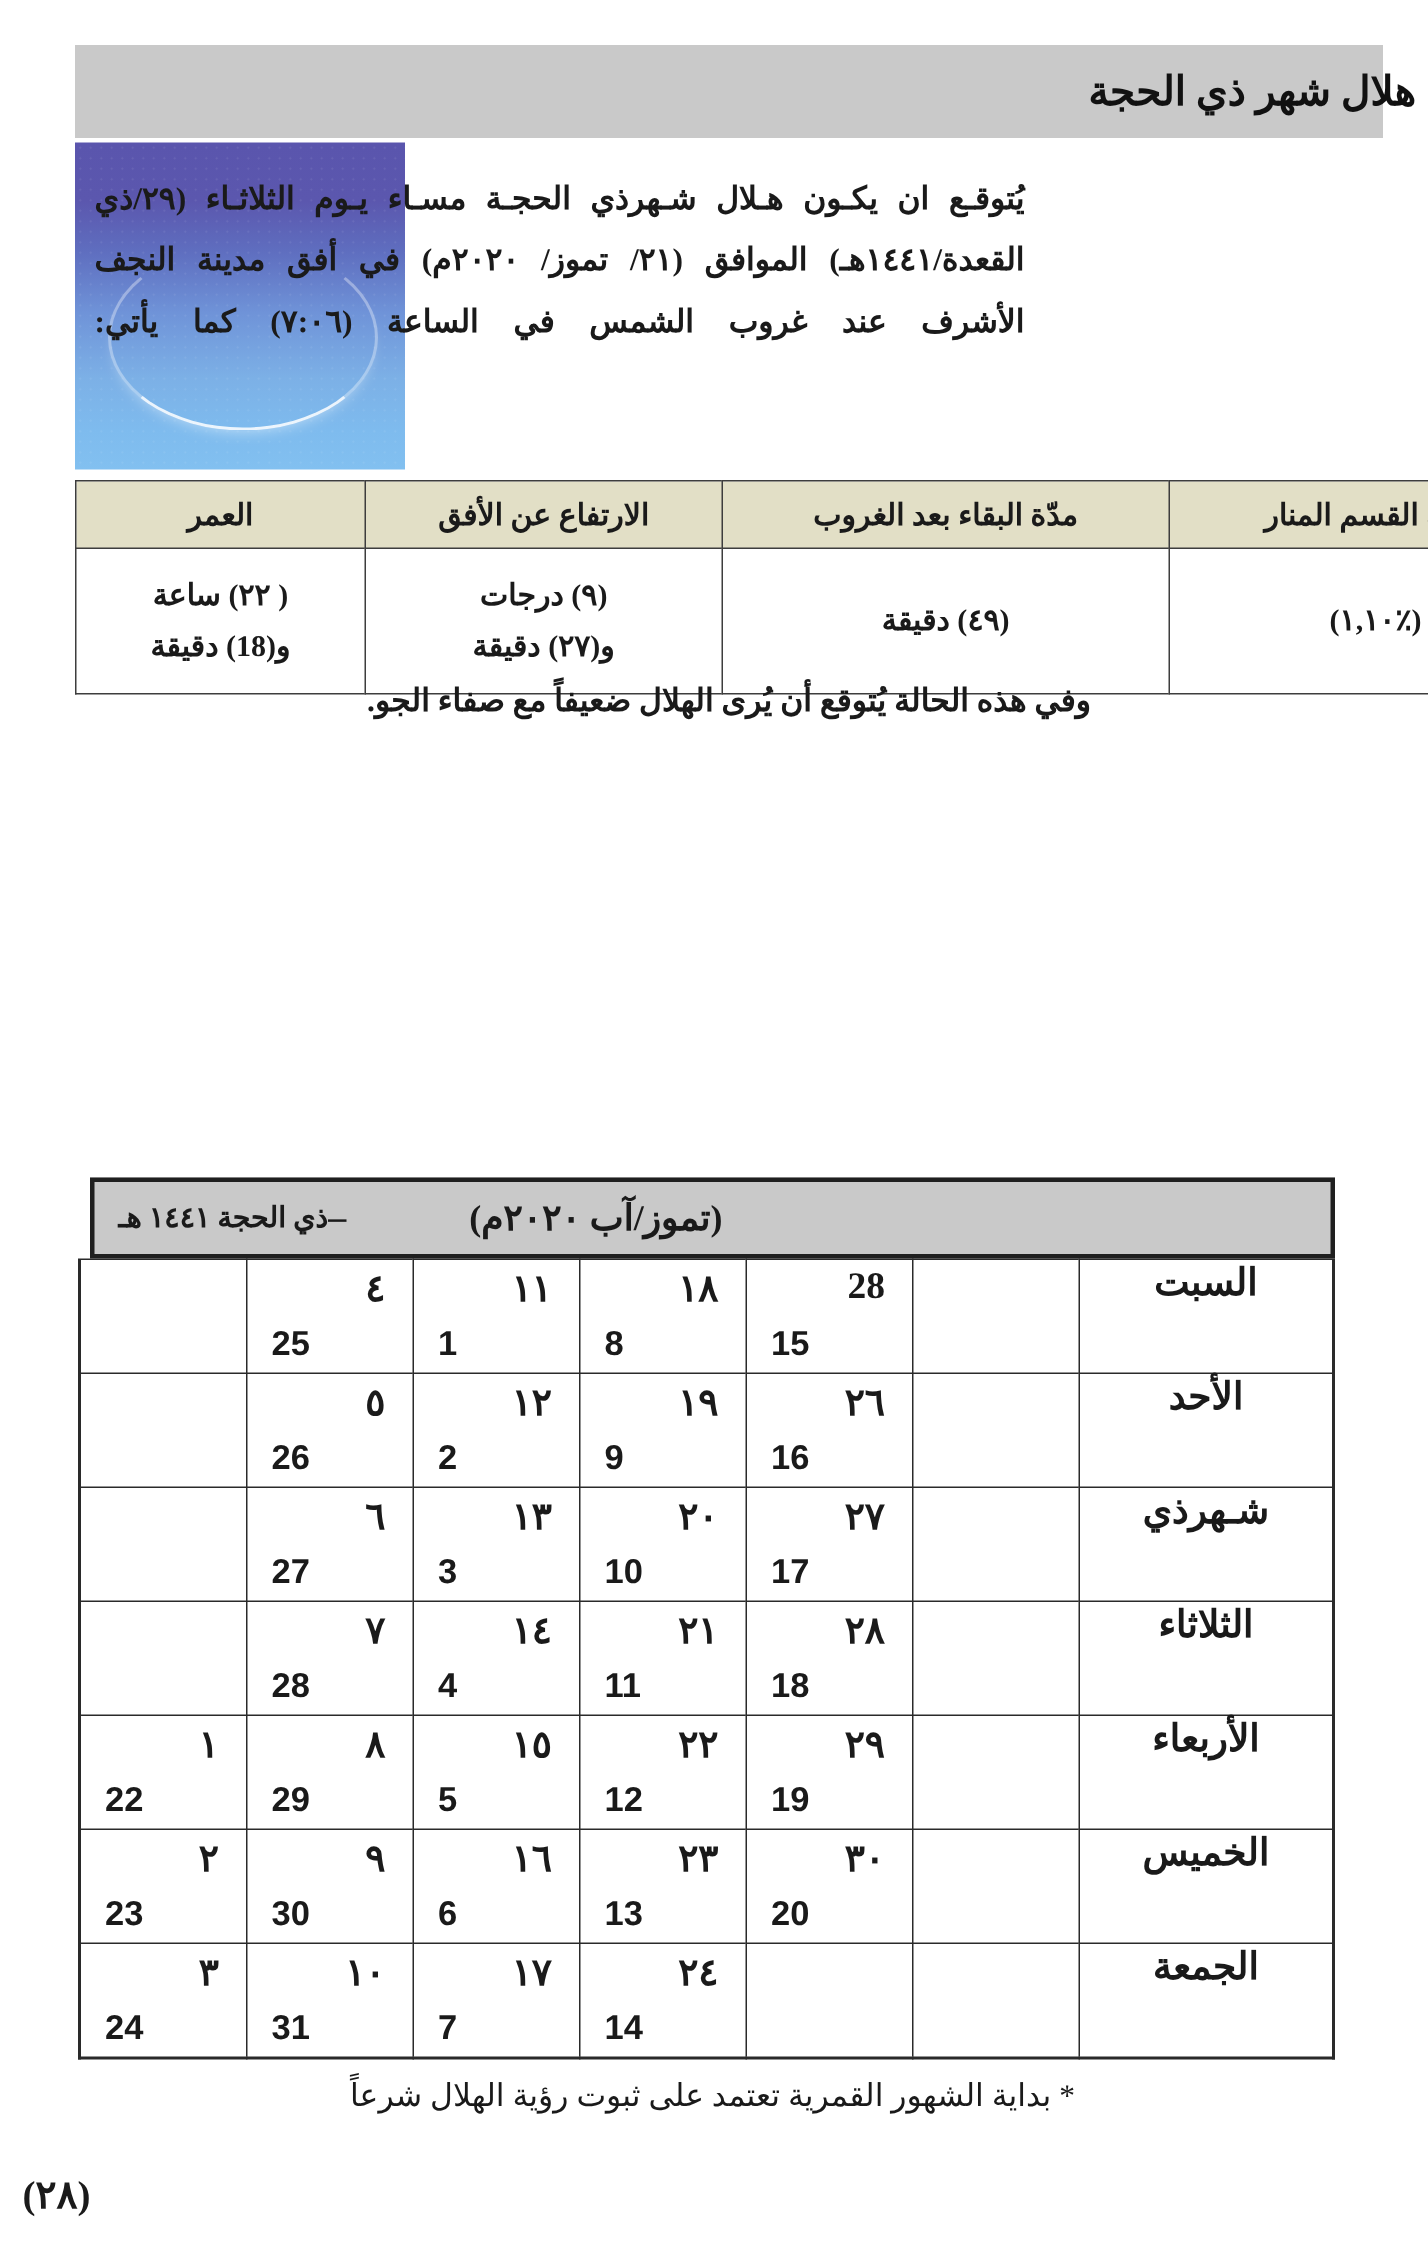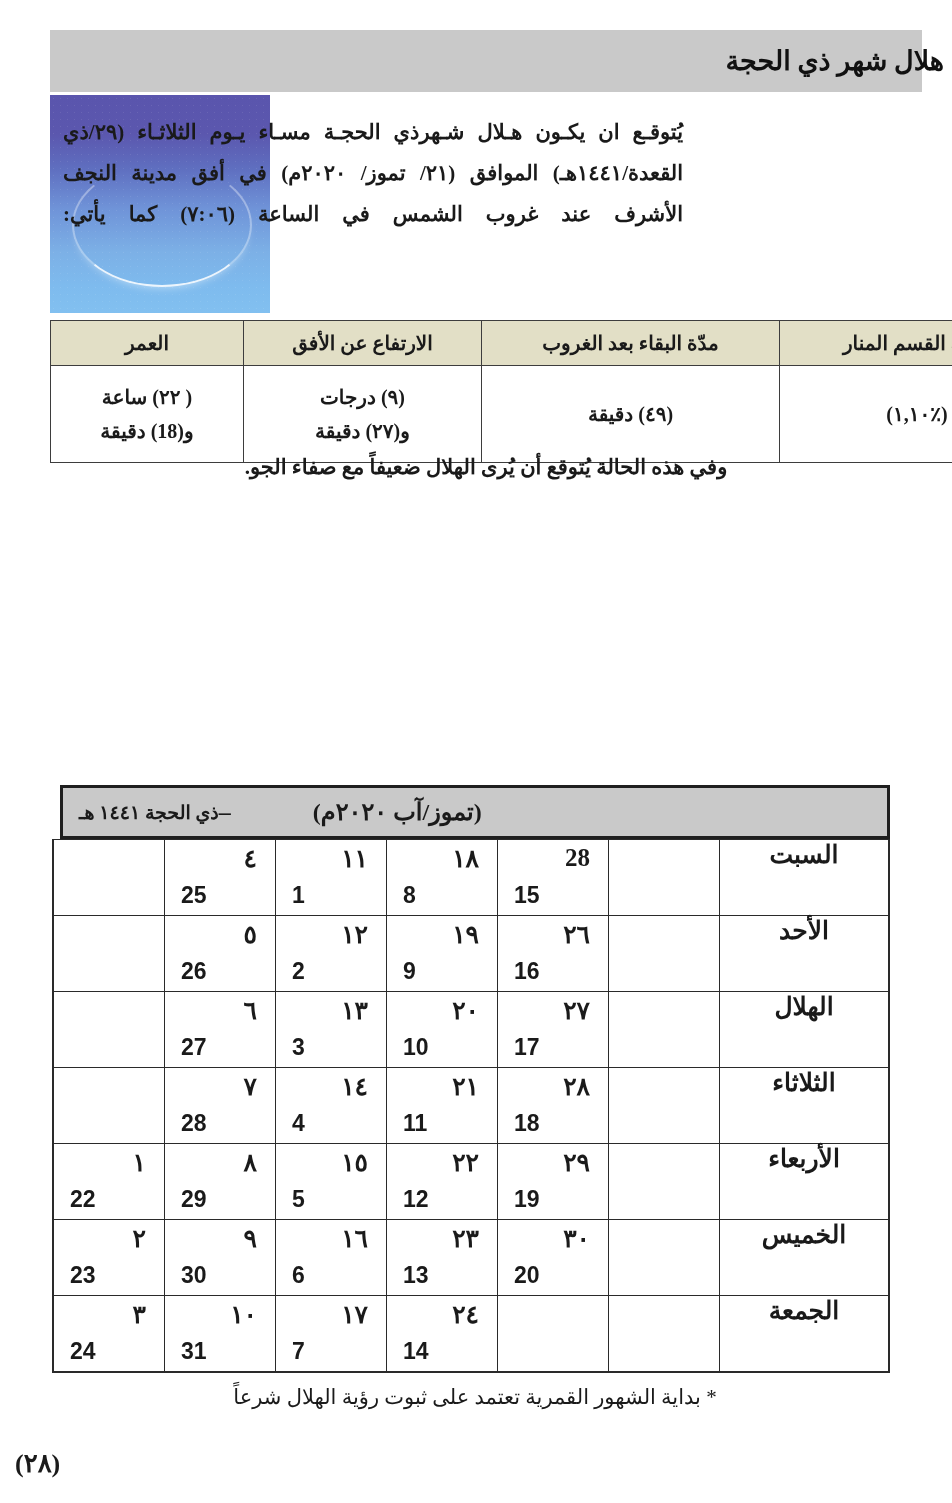--- a/index.html
+++ b/index.html
@@ -346,21 +346,21 @@
             <span class="hijri-num">١٢</span>
             <span class="greg-num">2</span>
           </td>
           <td class="day-cell">
             <span class="hijri-num">٥</span>
             <span class="greg-num">26</span>
           </td>
           <td class="day-cell"></td>
         </tr>
         <tr>
-          <td class="day-name">الهلال</td>
+          <td class="day-name">شـهرذي</td>
           <td class="day-cell"></td>
           <td class="day-cell">
             <span class="hijri-num">٢٧</span>
             <span class="greg-num">17</span>
           </td>
           <td class="day-cell">
             <span class="hijri-num">٢٠</span>
             <span class="greg-num">10</span>
           </td>
           <td class="day-cell">

